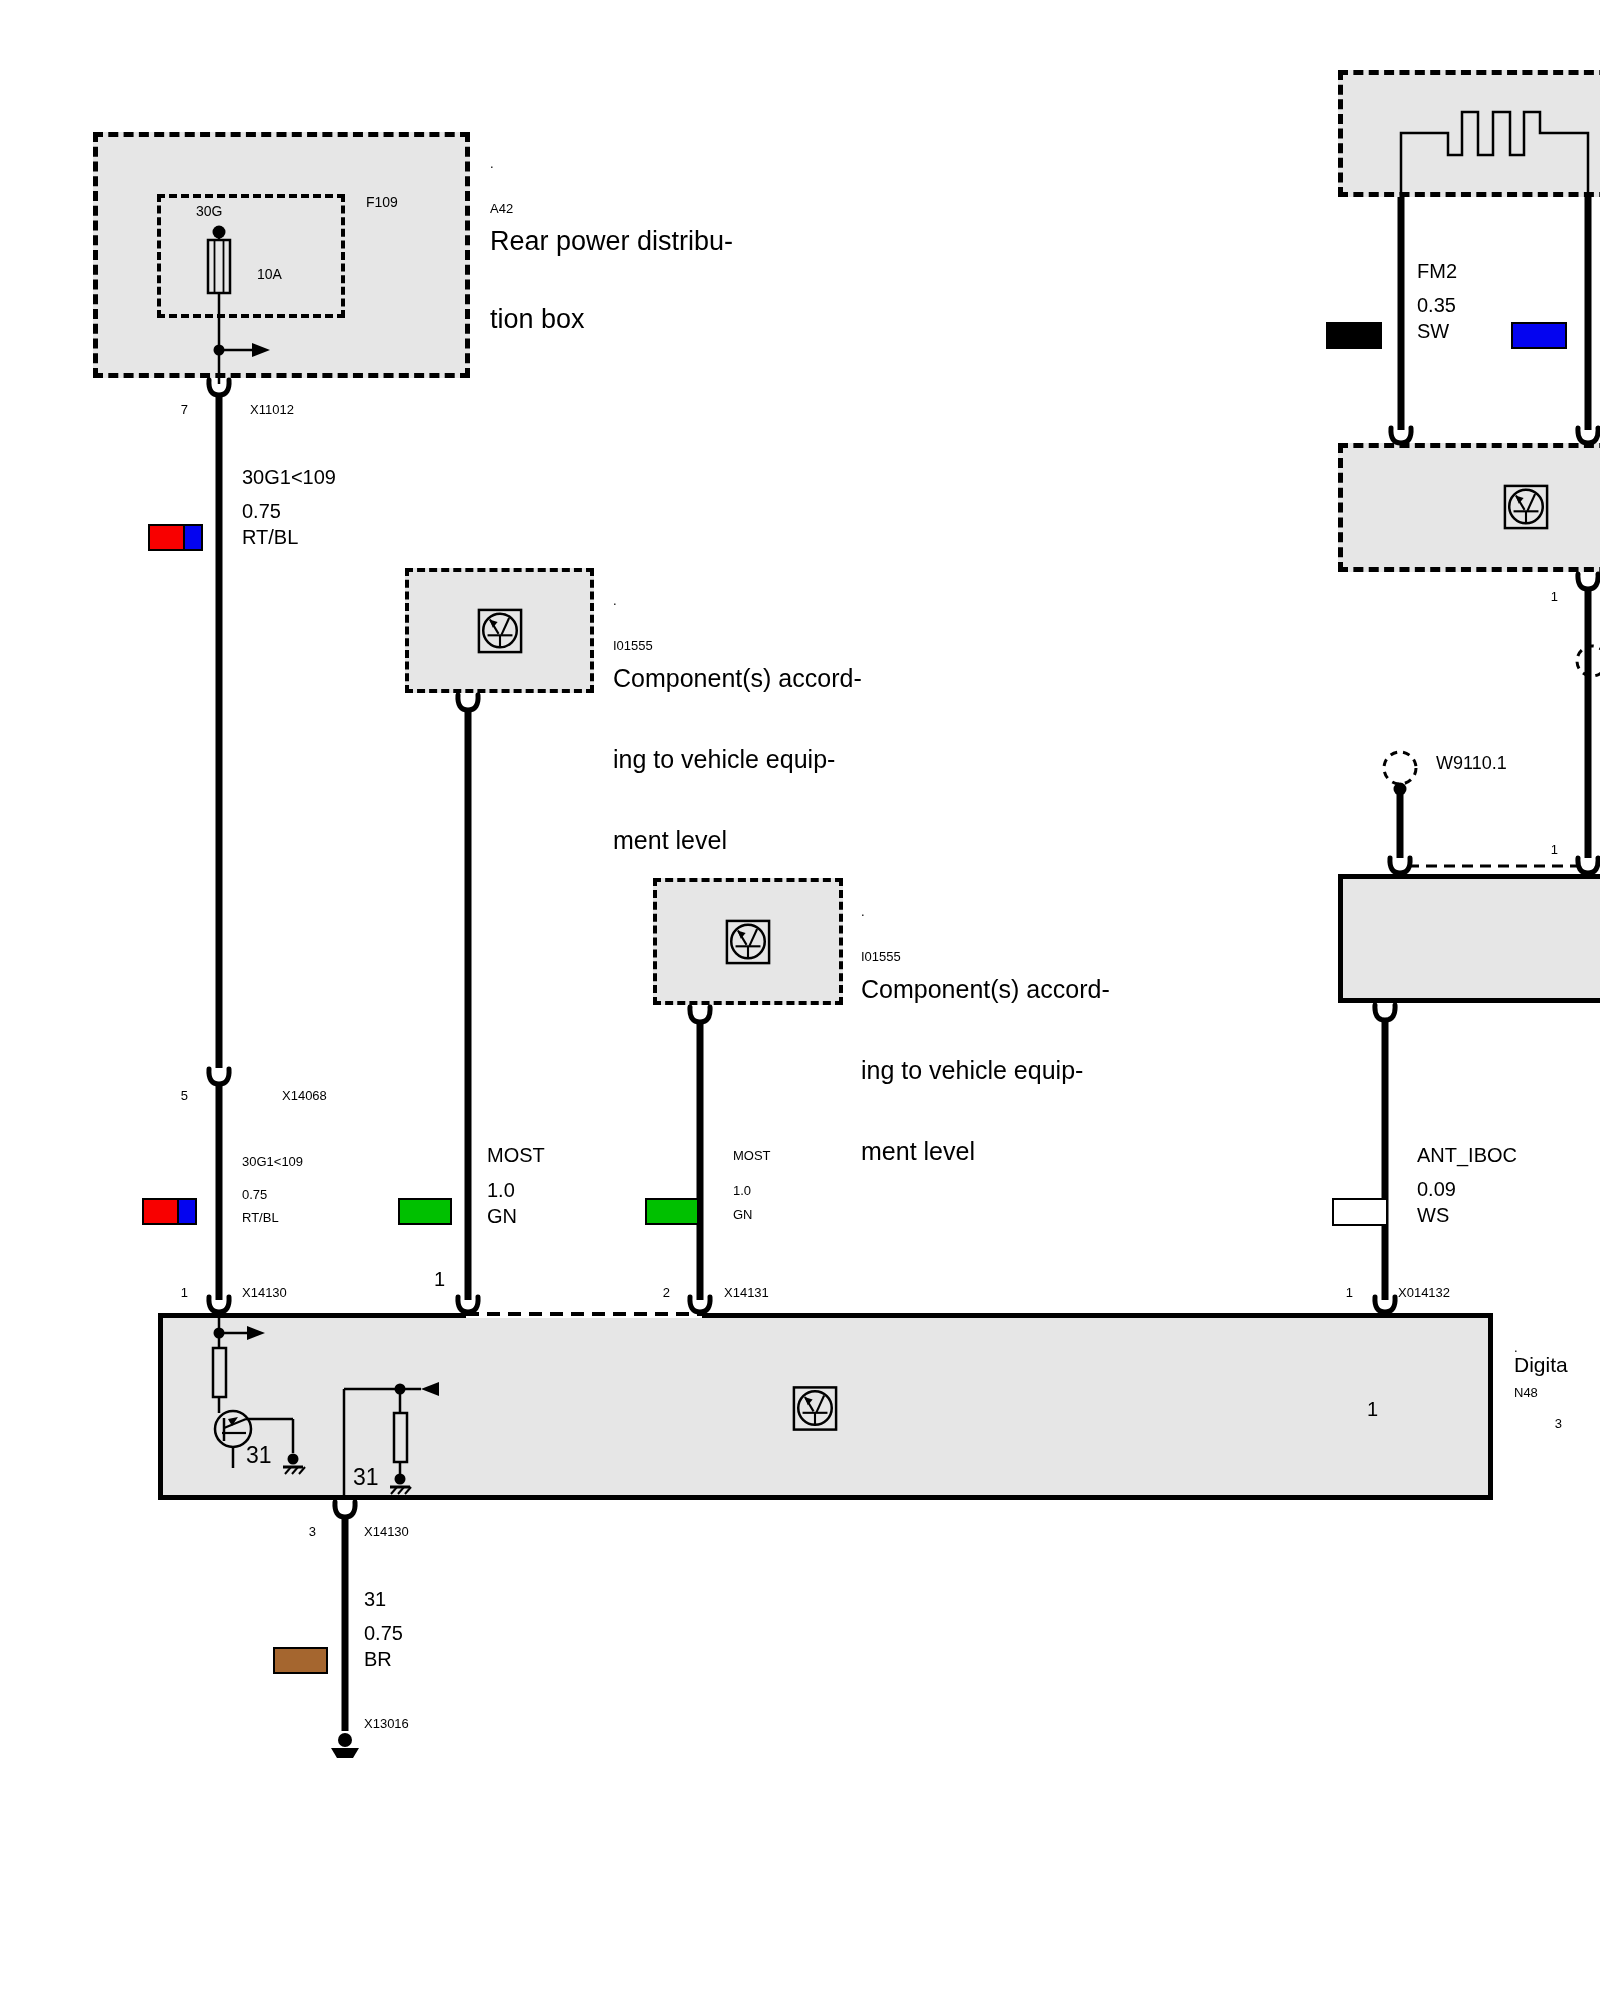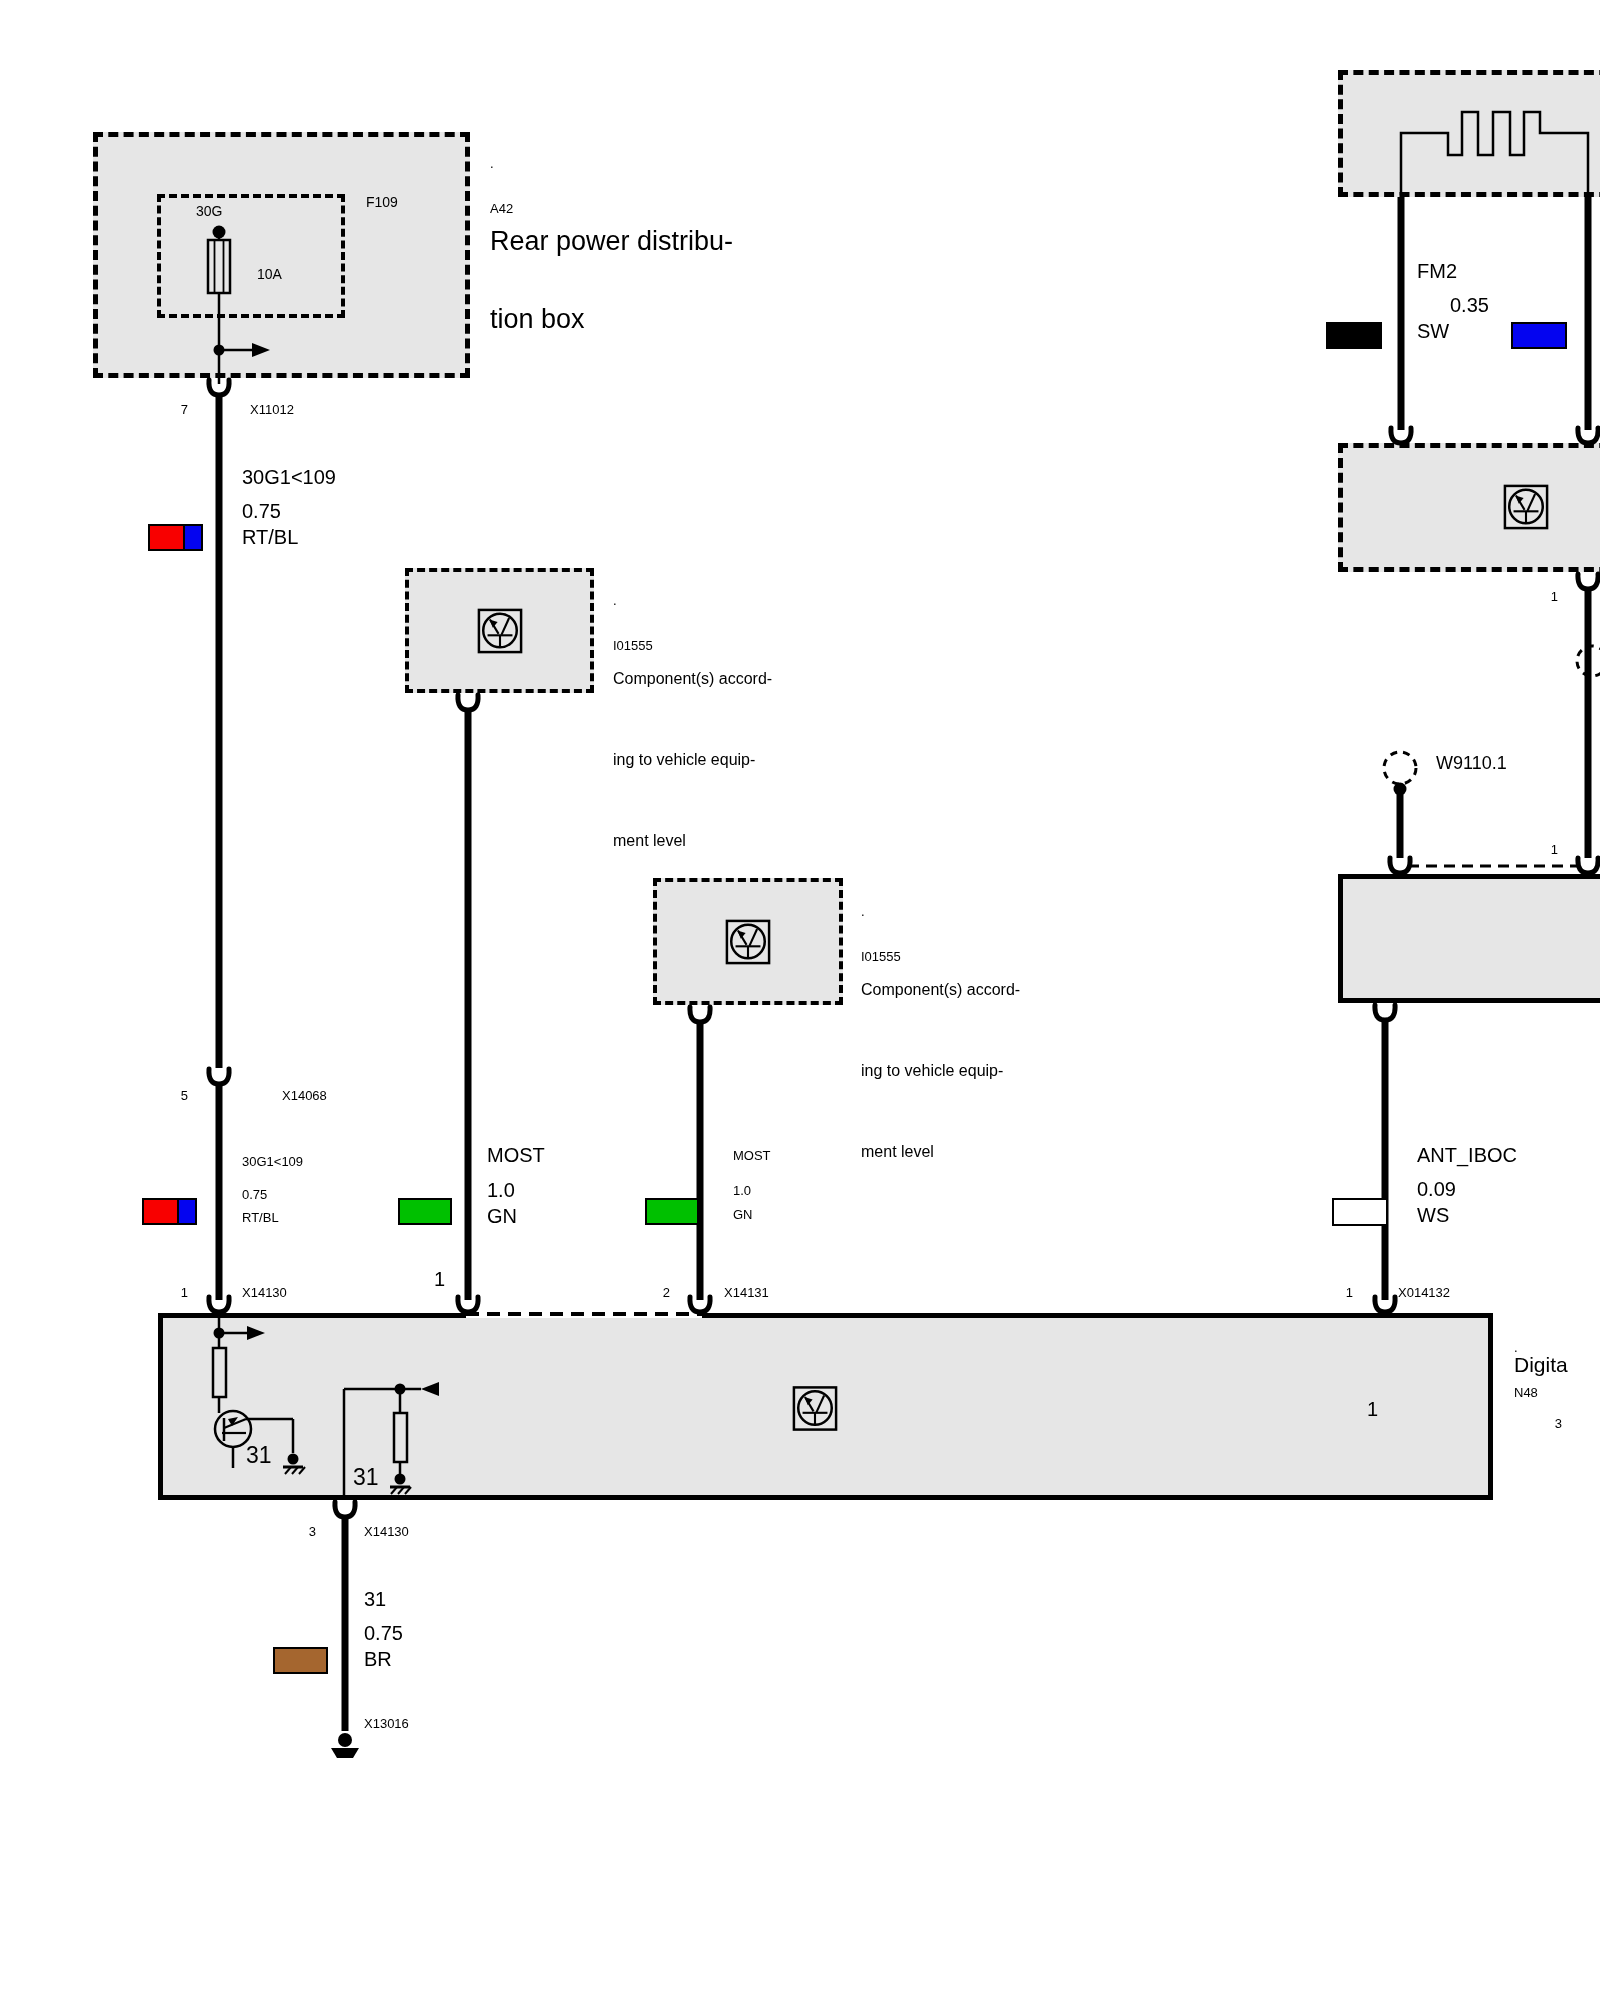--- a/index.html
+++ b/index.html
@@ -10,21 +10,21 @@
   .dash4{border:4px dashed #000;}
   .solid5{border:5px solid #000;}
   .nobg{background:transparent;}
   svg.layer{position:absolute;left:0;top:0;z-index:2;}
   .lbl{position:absolute;z-index:3;font-size:13px;line-height:15px;white-space:pre;}
   .md{font-size:14px;line-height:16px;}
   .lg{font-size:20px;line-height:23px;}
   .xl{font-size:21px;line-height:25px;}
   .big31{font-size:23px;line-height:25px;}
   .name{font-size:27px;line-height:26px;}
-  .desc{font-size:16px;line-height:27px;}
+  .desc{font-size:25px;line-height:27px;}
   .ra{text-align:right;}
   .sw{position:absolute;box-sizing:border-box;border:2.5px solid #000;display:flex;z-index:3;}
   .sw>div{height:100%;}
 </style>
 </head>
 <body>
 
 <div id="page">
 
   <div class="gbox dash5" style="left:93px;top:132px;width:377px;height:246px;"></div>
@@ -244,21 +244,21 @@
 
   <div class="lbl lg" style="left:487px;top:1144px;">MOST</div>
   <div class="lbl lg" style="left:487px;top:1179px;">1.0</div>
   <div class="lbl lg" style="left:487px;top:1205px;">GN</div>
 
   <div class="lbl" style="left:733px;top:1148px;">MOST</div>
   <div class="lbl" style="left:733px;top:1183px;">1.0</div>
   <div class="lbl" style="left:733px;top:1207px;">GN</div>
 
   <div class="lbl lg" style="left:1417px;top:260px;">FM2</div>
-  <div class="lbl lg" style="left:1450px;top:294px;">0.35</div>
+  <div class="lbl lg" style="left:1417px;top:294px;">0.35</div>
   <div class="lbl lg" style="left:1417px;top:320px;">SW</div>
 
   <div class="lbl lg" style="left:1417px;top:1144px;">ANT_IBOC</div>
   <div class="lbl lg" style="left:1417px;top:1178px;">0.09</div>
   <div class="lbl lg" style="left:1417px;top:1204px;">WS</div>
 
   <div class="lbl lg" style="left:364px;top:1588px;">31</div>
   <div class="lbl lg" style="left:364px;top:1622px;">0.75</div>
   <div class="lbl lg" style="left:364px;top:1648px;">BR</div>
 

